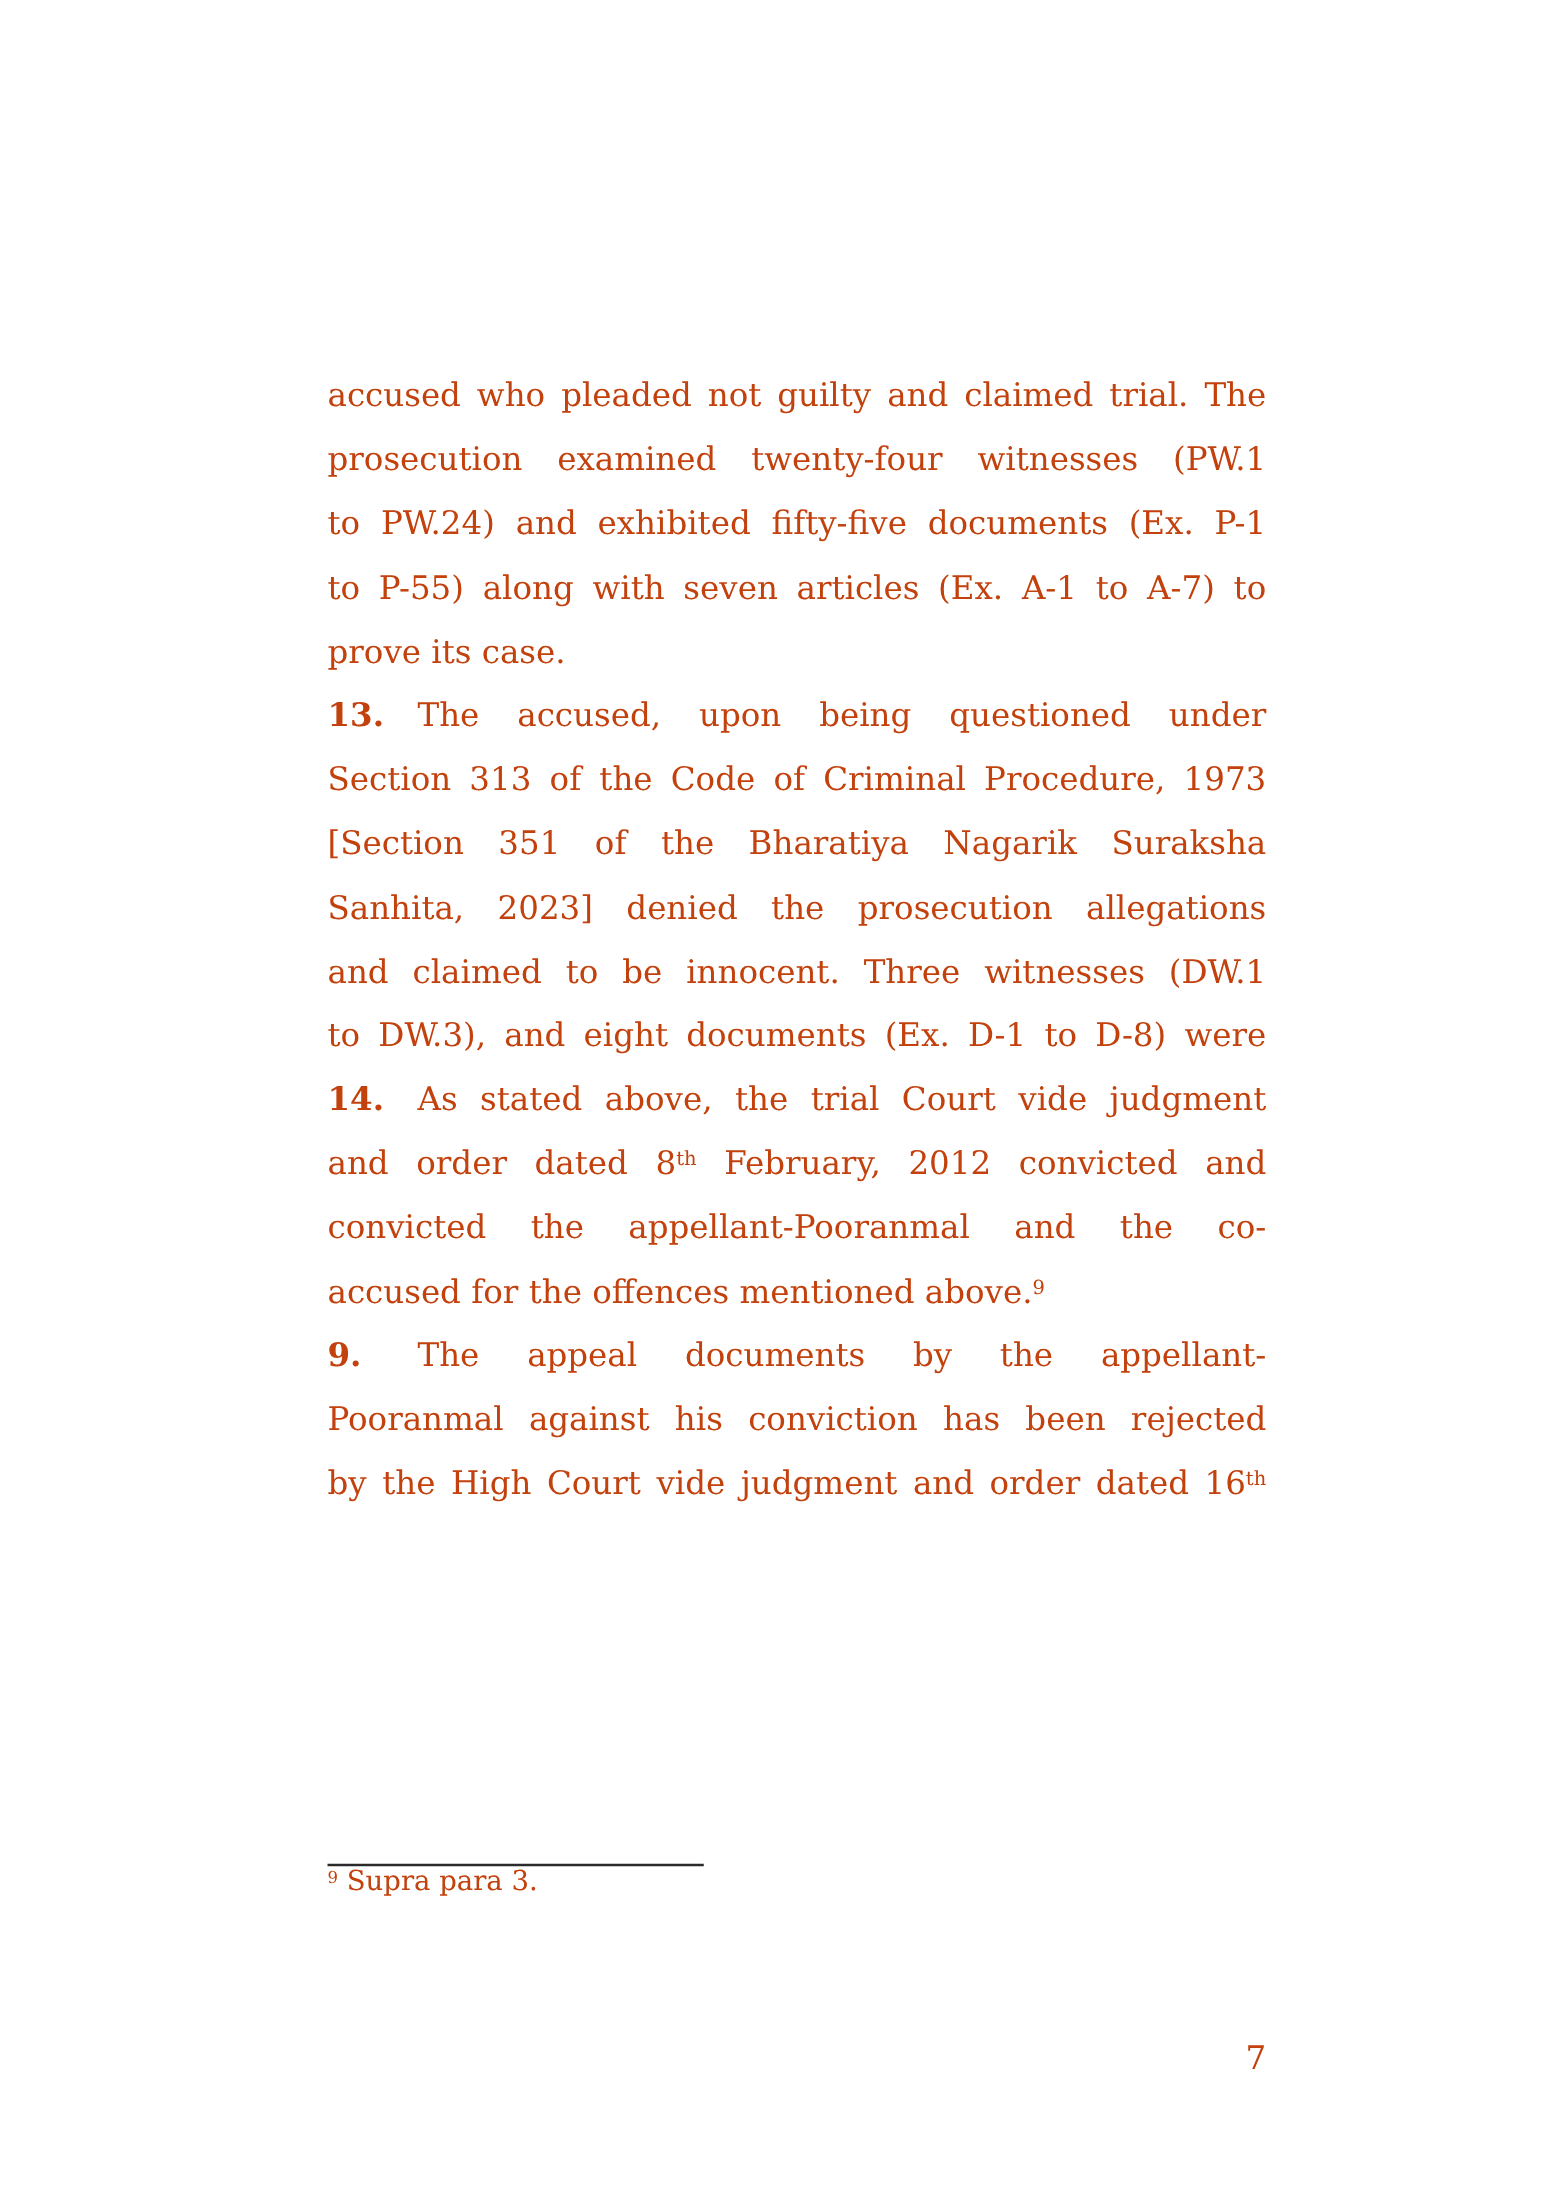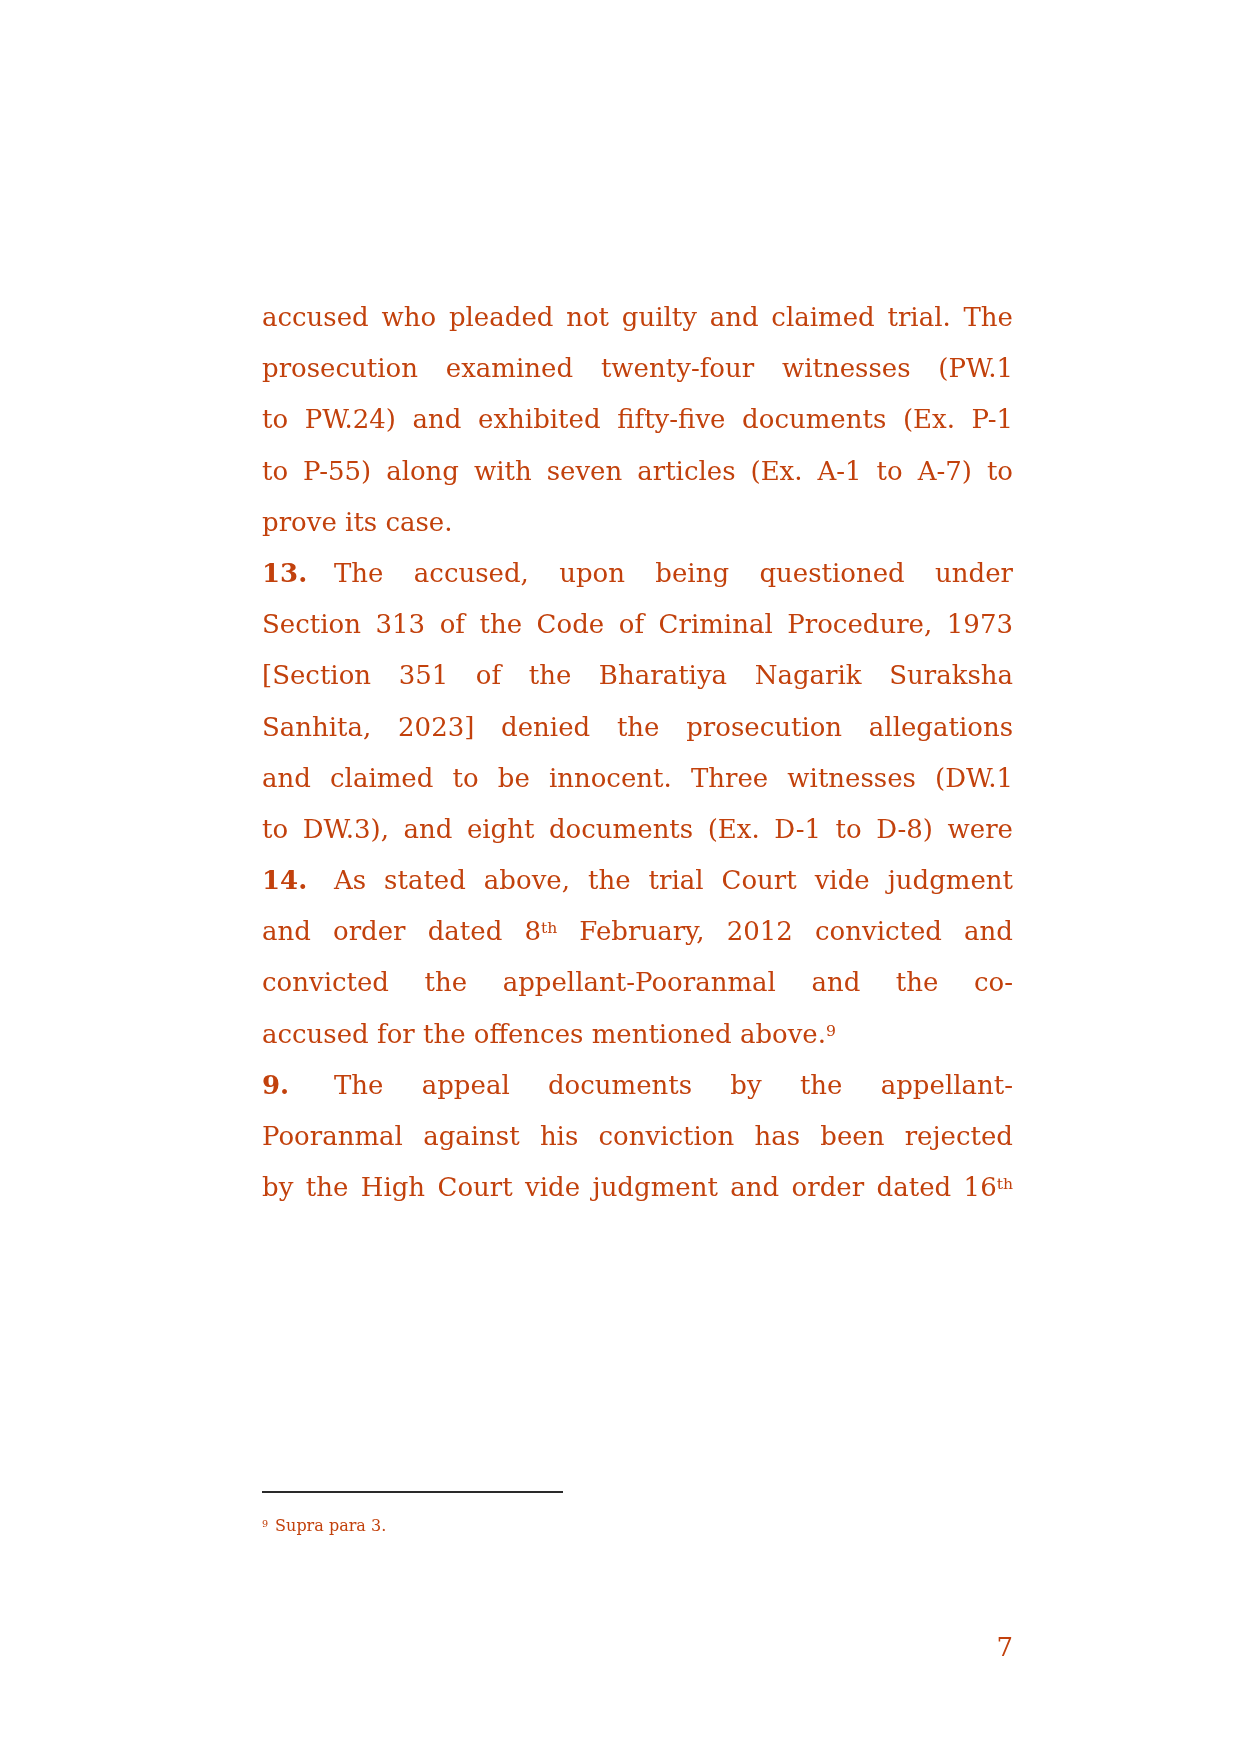--- a/index.html
+++ b/index.html
@@ -53,22 +53,22 @@
     left: 262px;
     top: 1491px;
     width: 751px;
   }
   .footnote-rule {
     width: 301px;
     height: 2px;
     background: #2a2a2a;
   }
   .footnote-text {
-    margin-top: 20px;
-    font-size: 16px;
+    margin-top: 0;
+    font-size: 22px;
     line-height: 25px;
   }
   .footnote-text .italic { margin-left: 7px; }
   .page-number {
     position: absolute;
     left: 262px;
     top: 1632px;
     width: 751px;
     font-size: 26px;
     text-align: right;

